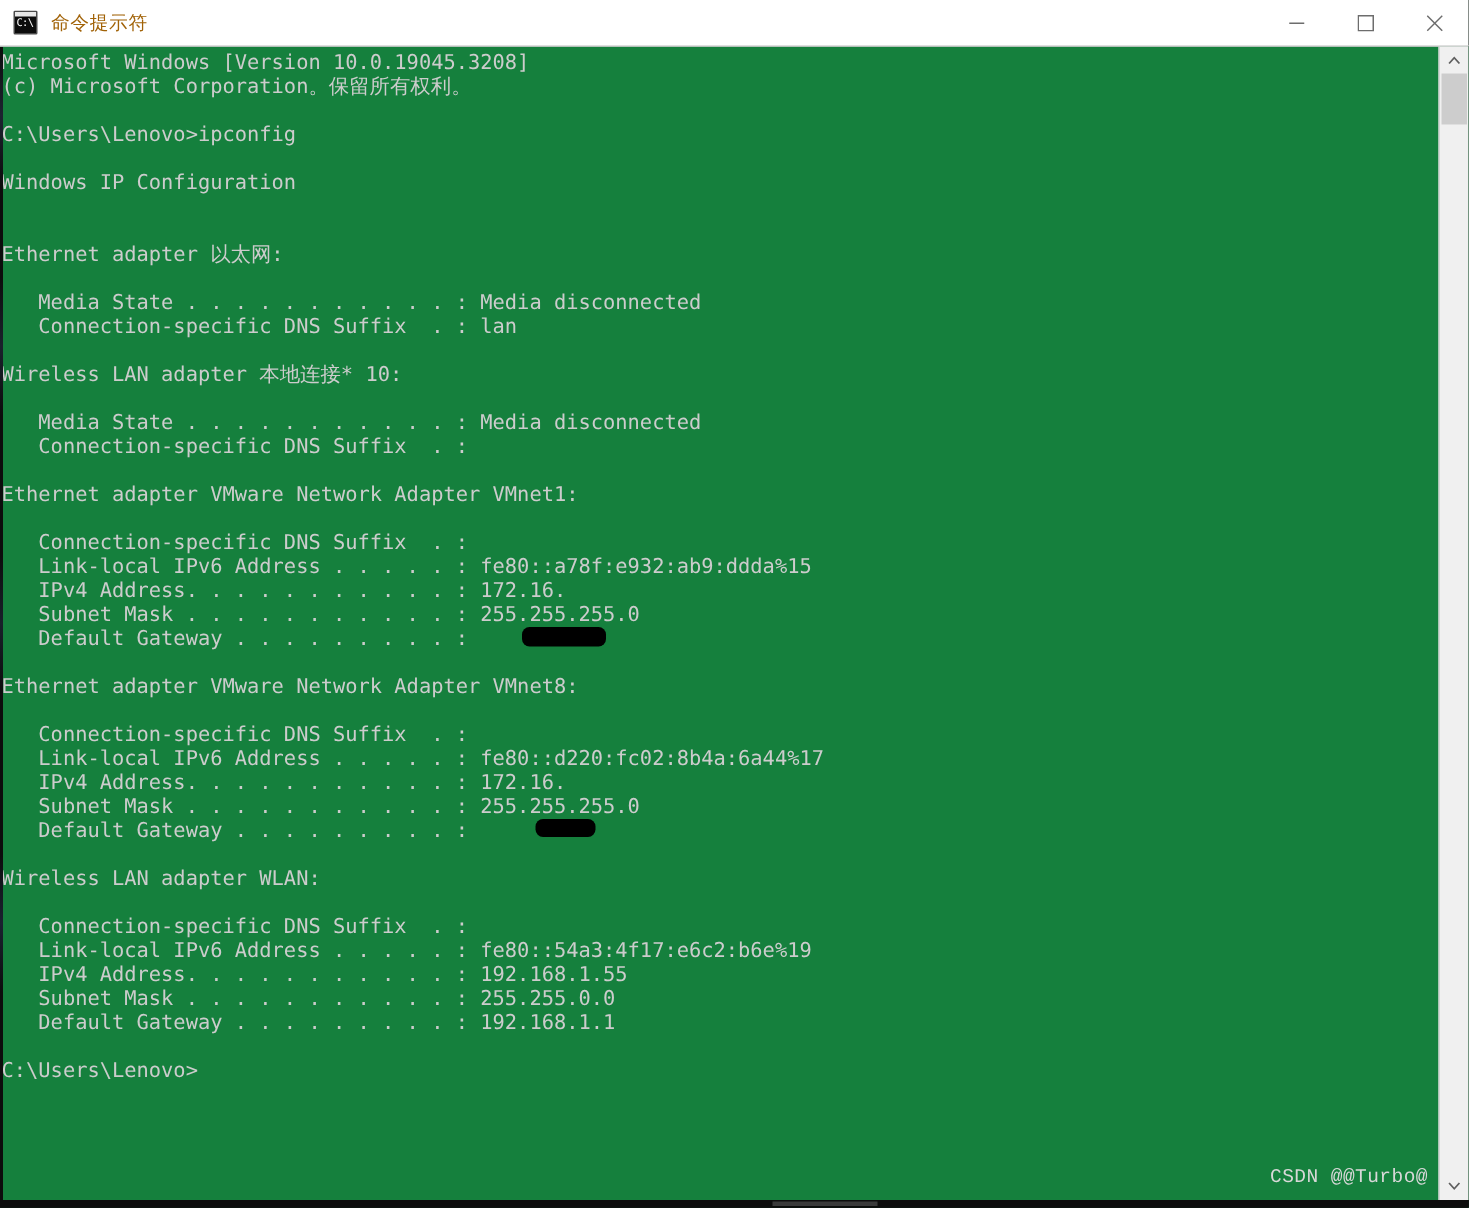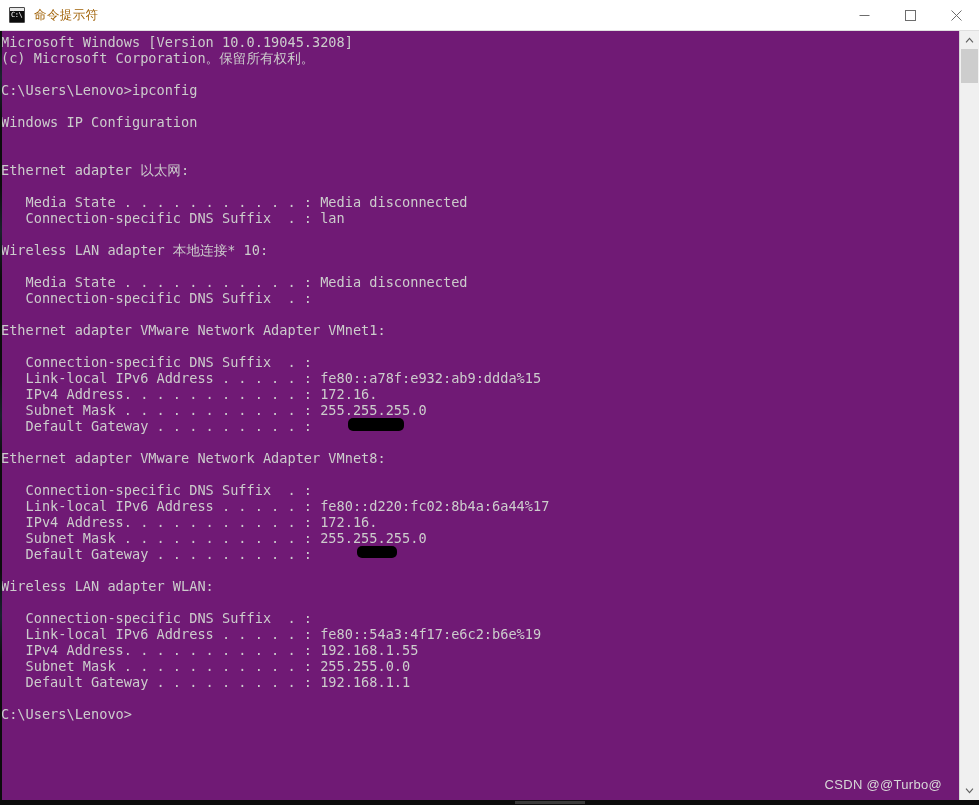--- a/index.html
+++ b/index.html
@@ -96,21 +96,21 @@
     padding: 0;
     cursor: default;
   }
   .winbtn svg { display: block; }
   .winbtn .gl { stroke: #6d6d6d; stroke-width: 1; fill: none; }
 
   
   .console-area {
     position: relative;
     flex: 1 1 auto;
-    background: #701a75;
+    background: #15803d;
     display: flex;
     overflow: hidden;
   }
   .screen {
     position: relative;
     flex: 1 1 auto;
     overflow: hidden;
     padding: 3px 0 0 0;
   }
   .lines {
@@ -186,23 +186,23 @@
     left: 515px;
     top: 1px;
     width: 70px;
     height: 3px;
     background: #3a3a3a;
   }
 
   
   .watermark {
     position: absolute;
-    right: 37px;
+    right: 27px;
     bottom: 8px;
-    font-family: Liberation Sans, sans-serif;
+    font-family: Liberation Mono, monospace;
     font-size: 13px;
     color: #d8d8d8;
     white-space: nowrap;
     z-index: 3;
     letter-spacing: 0.3px;
   }
 
   
   .edge-artifact {
     position: absolute;

